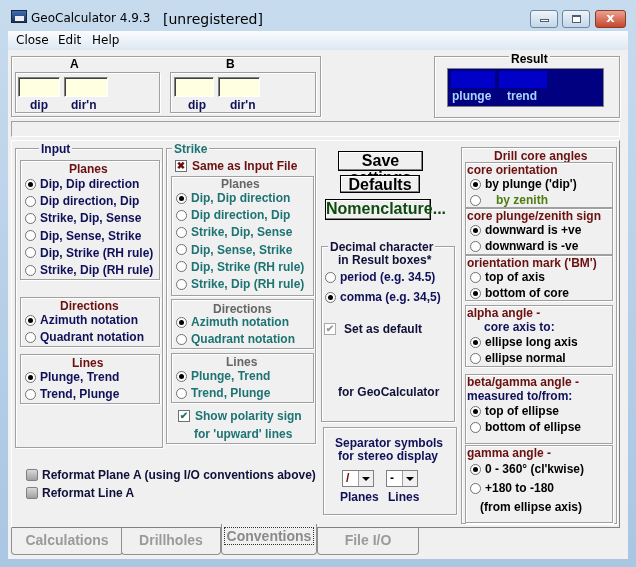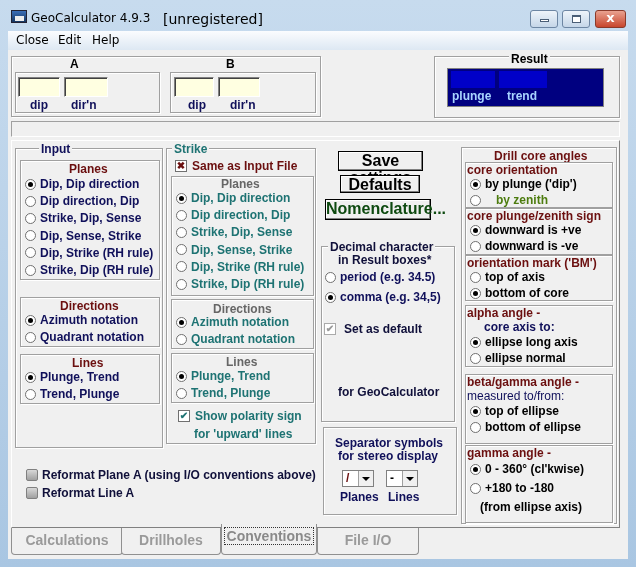--- a/index.html
+++ b/index.html
@@ -296,21 +296,21 @@
             <span class="rb on"></span>
             <span>ellipse long axis</span>
           </div>
           <div class="radio " style="left: 462px; top: 301px; color: rgb(0, 0, 0);">
             <span class="rb"></span>
             <span>ellipse normal</span>
           </div>
         </div>
         <div class="grp" style="left: 457px; top: 324px; width: 148px; height: 70px;"></div>
         <span class="abs maroon" style="left: 459px; top: 325px; font-weight: bold;">beta/gamma angle -</span>
-        <span class="abs navy" style="left: 459px; top: 339px; font-weight: normal;">measured to/from:</span>
+        <span class="abs navy" style="left: 459px; top: 339px; font-weight: bold;">measured to/from:</span>
         <div id="drill-beta">
           <div class="radio " style="left: 462px; top: 354px; color: rgb(0, 0, 0);">
             <span class="rb on"></span>
             <span>top of ellipse</span>
           </div>
           <div class="radio " style="left: 462px; top: 370px; color: rgb(0, 0, 0);">
             <span class="rb"></span>
             <span>bottom of ellipse</span>
           </div>
         </div>

